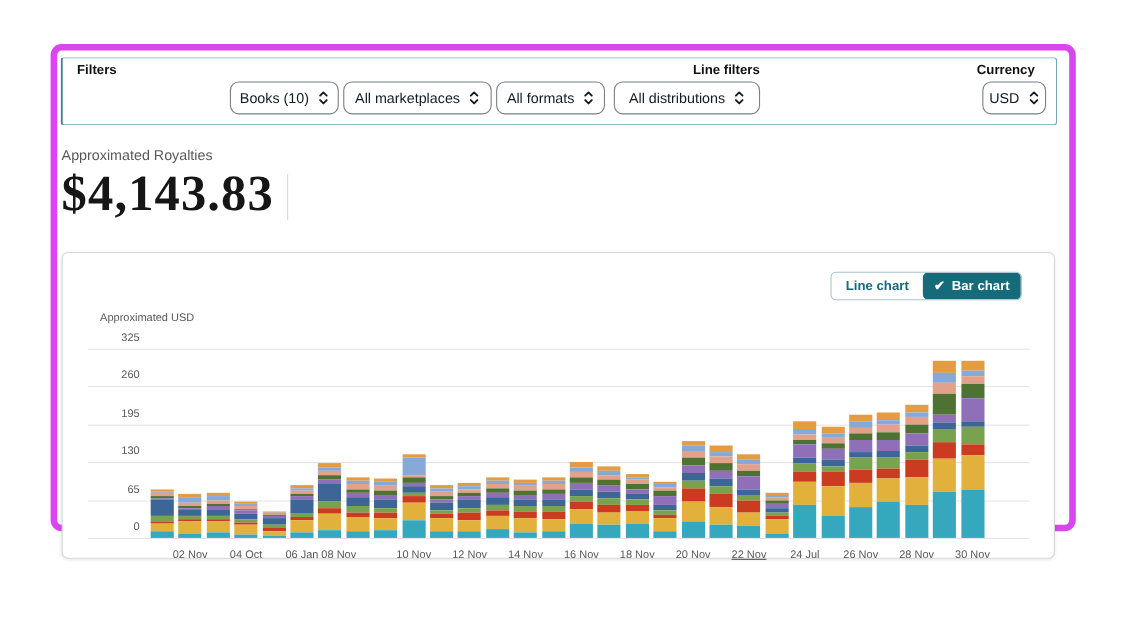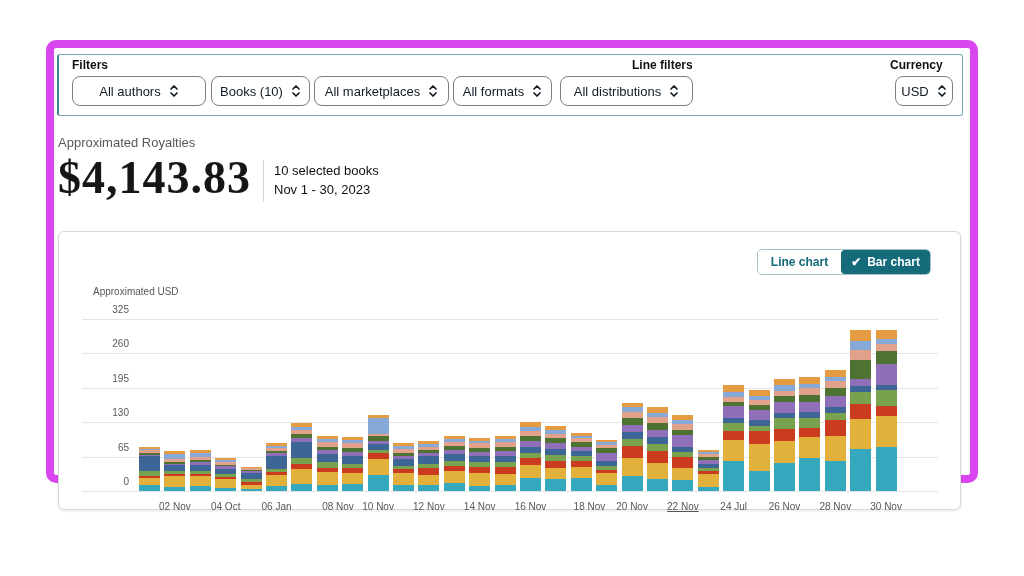--- a/index.html
+++ b/index.html
@@ -1,19 +1,19 @@
 <!DOCTYPE html>
 <html><head>
 <meta charset="utf-8">
 <style>
   * { margin:0; padding:0; box-sizing:border-box; }
   html,body { width:1024px; height:576px; background:#ffffff; font-family:"Liberation Sans", sans-serif; color:#0f1111; overflow:hidden; }
 
   .frame { position:absolute; left:46px; top:40px; width:932px; height:443px;
-           border:8px solid #d946ef; border-radius:10px; background:#fff; }
+           border:6px solid #d946ef; border-radius:10px; background:#fff; }
 
   
   .filters-card { position:absolute; left:3px; top:6px; width:906px; height:62px;
                   border:1px solid #74a9b5; border-left:2px solid #3d8495; border-radius:3px; background:#fff; }
   .filters-label { position:absolute; left:13px; top:3px; font-size:12px; font-weight:bold; }
   .reset-link { position:absolute; left:573px; top:3px; font-size:12px; font-weight:bold; cursor:pointer; }
   .currency-label { position:absolute; left:831px; top:3px; font-size:12px; font-weight:bold; }
   .dd { position:absolute; top:21px; height:30px; background:#fff; border:1px solid #7a8084; border-radius:8px;
         display:flex; align-items:center; justify-content:center; gap:8px; font-size:13px; color:#111b25; cursor:pointer; }
   .dd svg { flex:0 0 auto; }
@@ -54,27 +54,20 @@
 </head>
 <body>
 
 <div class="frame">
 
   <section class="filters-card">
     <div class="filters-label">Filters</div>
     <div class="reset-link">Line filters</div>
     <div class="currency-label">Currency</div>
 
-    <button class="dd dd-authors">
-      <span>All authors</span>
-      <svg width="10" height="16" viewBox="0 0 10 16">
-          <path d="M2 6 L5 3 L8 6" fill="none" stroke="#111b25" stroke-width="1.7" stroke-linecap="round" stroke-linejoin="round"></path>
-          <path d="M2 10 L5 13 L8 10" fill="none" stroke="#111b25" stroke-width="1.7" stroke-linecap="round" stroke-linejoin="round"></path>
-        </svg>
-    </button>
     <button class="dd dd-books">
       <span>Books (10)</span>
       <svg width="10" height="16" viewBox="0 0 10 16">
           <path d="M2 6 L5 3 L8 6" fill="none" stroke="#111b25" stroke-width="1.7" stroke-linecap="round" stroke-linejoin="round"></path>
           <path d="M2 10 L5 13 L8 10" fill="none" stroke="#111b25" stroke-width="1.7" stroke-linecap="round" stroke-linejoin="round"></path>
         </svg>
     </button>
     <button class="dd dd-markets">
       <span>All marketplaces</span>
       <svg width="10" height="16" viewBox="0 0 10 16">
@@ -103,24 +96,20 @@
           <path d="M2 10 L5 13 L8 10" fill="none" stroke="#111b25" stroke-width="1.7" stroke-linecap="round" stroke-linejoin="round"></path>
         </svg>
     </button>
   </section>
 
   <section class="summary">
     <div class="summary-label">Approximated Royalties</div>
     <div class="summary-row">
       <div class="amount">$4,143.83</div>
       <div class="v-divider"></div>
-      <div class="sel-block">
-        <div>10 selected books</div>
-        <div>Nov 1 - 30, 2023</div>
-      </div>
     </div>
   </section>
 
   <section class="chart-card">
     <div class="toggle">
       <div class="toggle-btn toggle-line">
         <span>Line chart</span>
       </div>
       <div class="toggle-btn toggle-bar">
         <span class="check-glyph">✔</span>
@@ -233,21 +222,21 @@
           <div class="seg" style="height: 12.7015px; background: rgb(226, 177, 60);"></div>
           <div class="seg" style="height: 4.23385px; background: rgb(202, 59, 32);"></div>
           <div class="seg" style="height: 5.29231px; background: rgb(121, 162, 79);"></div>
           <div class="seg" style="height: 8.46769px; background: rgb(61, 101, 150);"></div>
           <div class="seg" style="height: 4.23385px; background: rgb(143, 111, 184);"></div>
           <div class="seg" style="height: 3.17538px; background: rgb(78, 114, 49);"></div>
           <div class="seg" style="height: 4.23385px; background: rgb(226, 161, 139);"></div>
           <div class="seg" style="height: 3.17538px; background: rgb(134, 169, 216);"></div>
           <div class="seg" style="height: 3.17538px; background: rgb(229, 155, 65);"></div>
         </div>
-        <div class="xtick" style="left: 232px; top: 182px;">08 Nov</div>
+        <div class="xtick" style="left: 204px; top: 182px;">08 Nov</div>
         <div class="bar" style="left: 260.2px;">
           <div class="seg" style="height: 7.40923px; background: rgb(53, 168, 189);"></div>
           <div class="seg" style="height: 10.5846px; background: rgb(226, 177, 60);"></div>
           <div class="seg" style="height: 5.29231px; background: rgb(202, 59, 32);"></div>
           <div class="seg" style="height: 4.23385px; background: rgb(121, 162, 79);"></div>
           <div class="seg" style="height: 7.40923px; background: rgb(61, 101, 150);"></div>
           <div class="seg" style="height: 4.23385px; background: rgb(143, 111, 184);"></div>
           <div class="seg" style="height: 4.23385px; background: rgb(78, 114, 49);"></div>
           <div class="seg" style="height: 4.23385px; background: rgb(226, 161, 139);"></div>
           <div class="seg" style="height: 3.17538px; background: rgb(134, 169, 216);"></div>
@@ -358,21 +347,21 @@
           <div class="seg" style="height: 11.6431px; background: rgb(226, 177, 60);"></div>
           <div class="seg" style="height: 5.29231px; background: rgb(202, 59, 32);"></div>
           <div class="seg" style="height: 5.29231px; background: rgb(121, 162, 79);"></div>
           <div class="seg" style="height: 5.29231px; background: rgb(61, 101, 150);"></div>
           <div class="seg" style="height: 4.23385px; background: rgb(143, 111, 184);"></div>
           <div class="seg" style="height: 4.23385px; background: rgb(78, 114, 49);"></div>
           <div class="seg" style="height: 4.23385px; background: rgb(226, 161, 139);"></div>
           <div class="seg" style="height: 2.64615px; background: rgb(134, 169, 216);"></div>
           <div class="seg" style="height: 2.64615px; background: rgb(229, 155, 65);"></div>
         </div>
-        <div class="xtick" style="left: 475.3px; top: 182px; text-align: right;">18 Nov</div>
+        <div class="xtick" style="left: 475.3px; top: 182px;">18 Nov</div>
         <div class="bar" style="left: 514.2px;">
           <div class="seg" style="height: 6.35077px; background: rgb(53, 168, 189);"></div>
           <div class="seg" style="height: 11.6431px; background: rgb(226, 177, 60);"></div>
           <div class="seg" style="height: 3.17538px; background: rgb(202, 59, 32);"></div>
           <div class="seg" style="height: 4.23385px; background: rgb(121, 162, 79);"></div>
           <div class="seg" style="height: 4.23385px; background: rgb(61, 101, 150);"></div>
           <div class="seg" style="height: 8.46769px; background: rgb(143, 111, 184);"></div>
           <div class="seg" style="height: 5.29231px; background: rgb(78, 114, 49);"></div>
           <div class="seg" style="height: 3.17538px; background: rgb(226, 161, 139);"></div>
           <div class="seg" style="height: 2.11692px; background: rgb(134, 169, 216);"></div>

